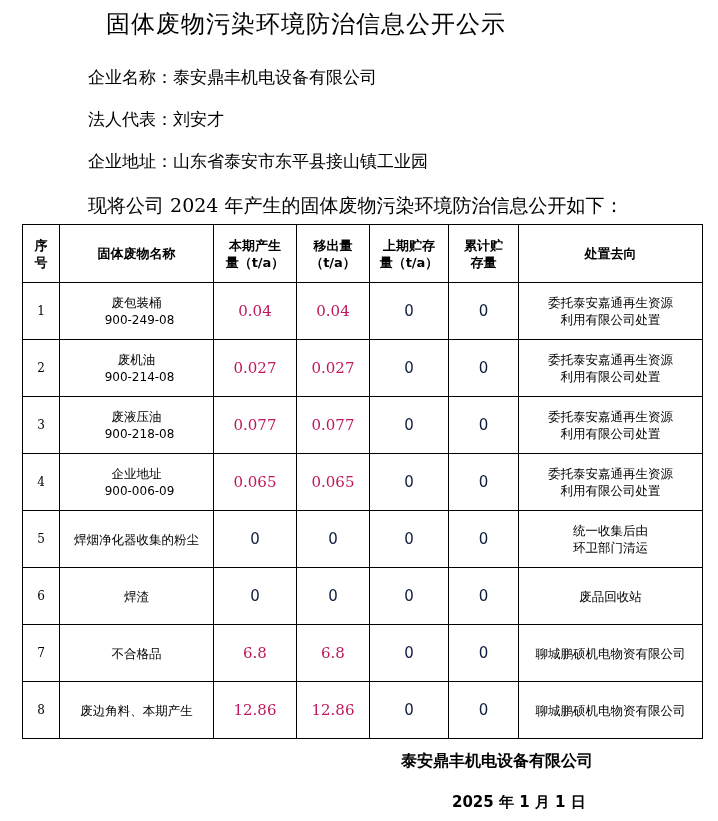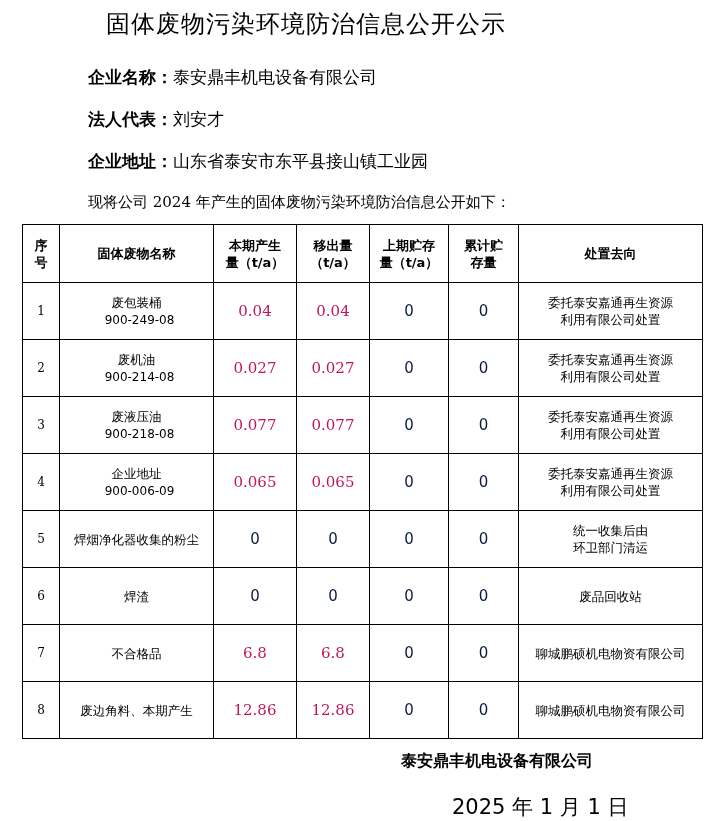--- a/index.html
+++ b/index.html
@@ -1,30 +1,30 @@
 <!DOCTYPE html>
 <html><head>
 <meta charset="utf-8">
 <style>
   html, body { margin:0; padding:0; background:#ffffff; }
   body { width:718px; height:821px; position:relative; overflow:hidden; color:#000; font-family:"DejaVu Sans", sans-serif; }
   .title { position:absolute; left:0; top:8px; width:612px; text-align:center; font-family:"DejaVu Serif", serif; font-size:24px; letter-spacing:1px; }
   .info { position:absolute; left:88px; font-size:17px; font-family:"DejaVu Serif", serif; }
-  .info .lbl { font-weight:bold; }
-  .intro { position:absolute; left:88px; top:193px; font-size:15px; font-family:"DejaVu Serif", serif; }
+  .info .lbl { font-weight:normal; }
+  .intro { position:absolute; left:88px; top:193px; font-size:19px; font-family:"DejaVu Serif", serif; }
   table.t { position:absolute; left:22px; top:224px; border-collapse:collapse; table-layout:fixed; }
   table.t td, table.t th { border:1.5px solid #000; text-align:center; vertical-align:middle; padding:0; }
   table.t th { font-size:13px; font-weight:bold; line-height:17px; }
   table.t td { font-size:12.5px; line-height:17px; }
   td.num { font-family:"DejaVu Serif", serif; font-size:15px !important; color:#be185d; }
   td.zero { font-size:15px !important; color:#0d1b3d; }
   td.seq { font-family:"DejaVu Serif", serif; font-size:12px !important; }
   .code { font-size:12px;margin-left:6px; }
   .footer-co { position:absolute; left:401px; top:751px; font-family:"DejaVu Serif", serif; font-weight:bold; font-size:16px; }
-  .footer-date { position:absolute; left:452px; top:793px; font-family:"DejaVu Sans", sans-serif; font-weight:normal; font-size:21px; }
+  .footer-date { position:absolute; left:452px; top:793px; font-family:"DejaVu Sans", sans-serif; font-weight:bold; font-size:15px; }
 </style>
 </head>
 <body>
 
 <div class="title">固体废物污染环境防治信息公开公示</div>
 
 <div class="info" style="top:66px;">
   <span class="lbl">企业名称：</span><span>泰安鼎丰机电设备有限公司</span>
 </div>
 <div class="info" style="top:108px;">

